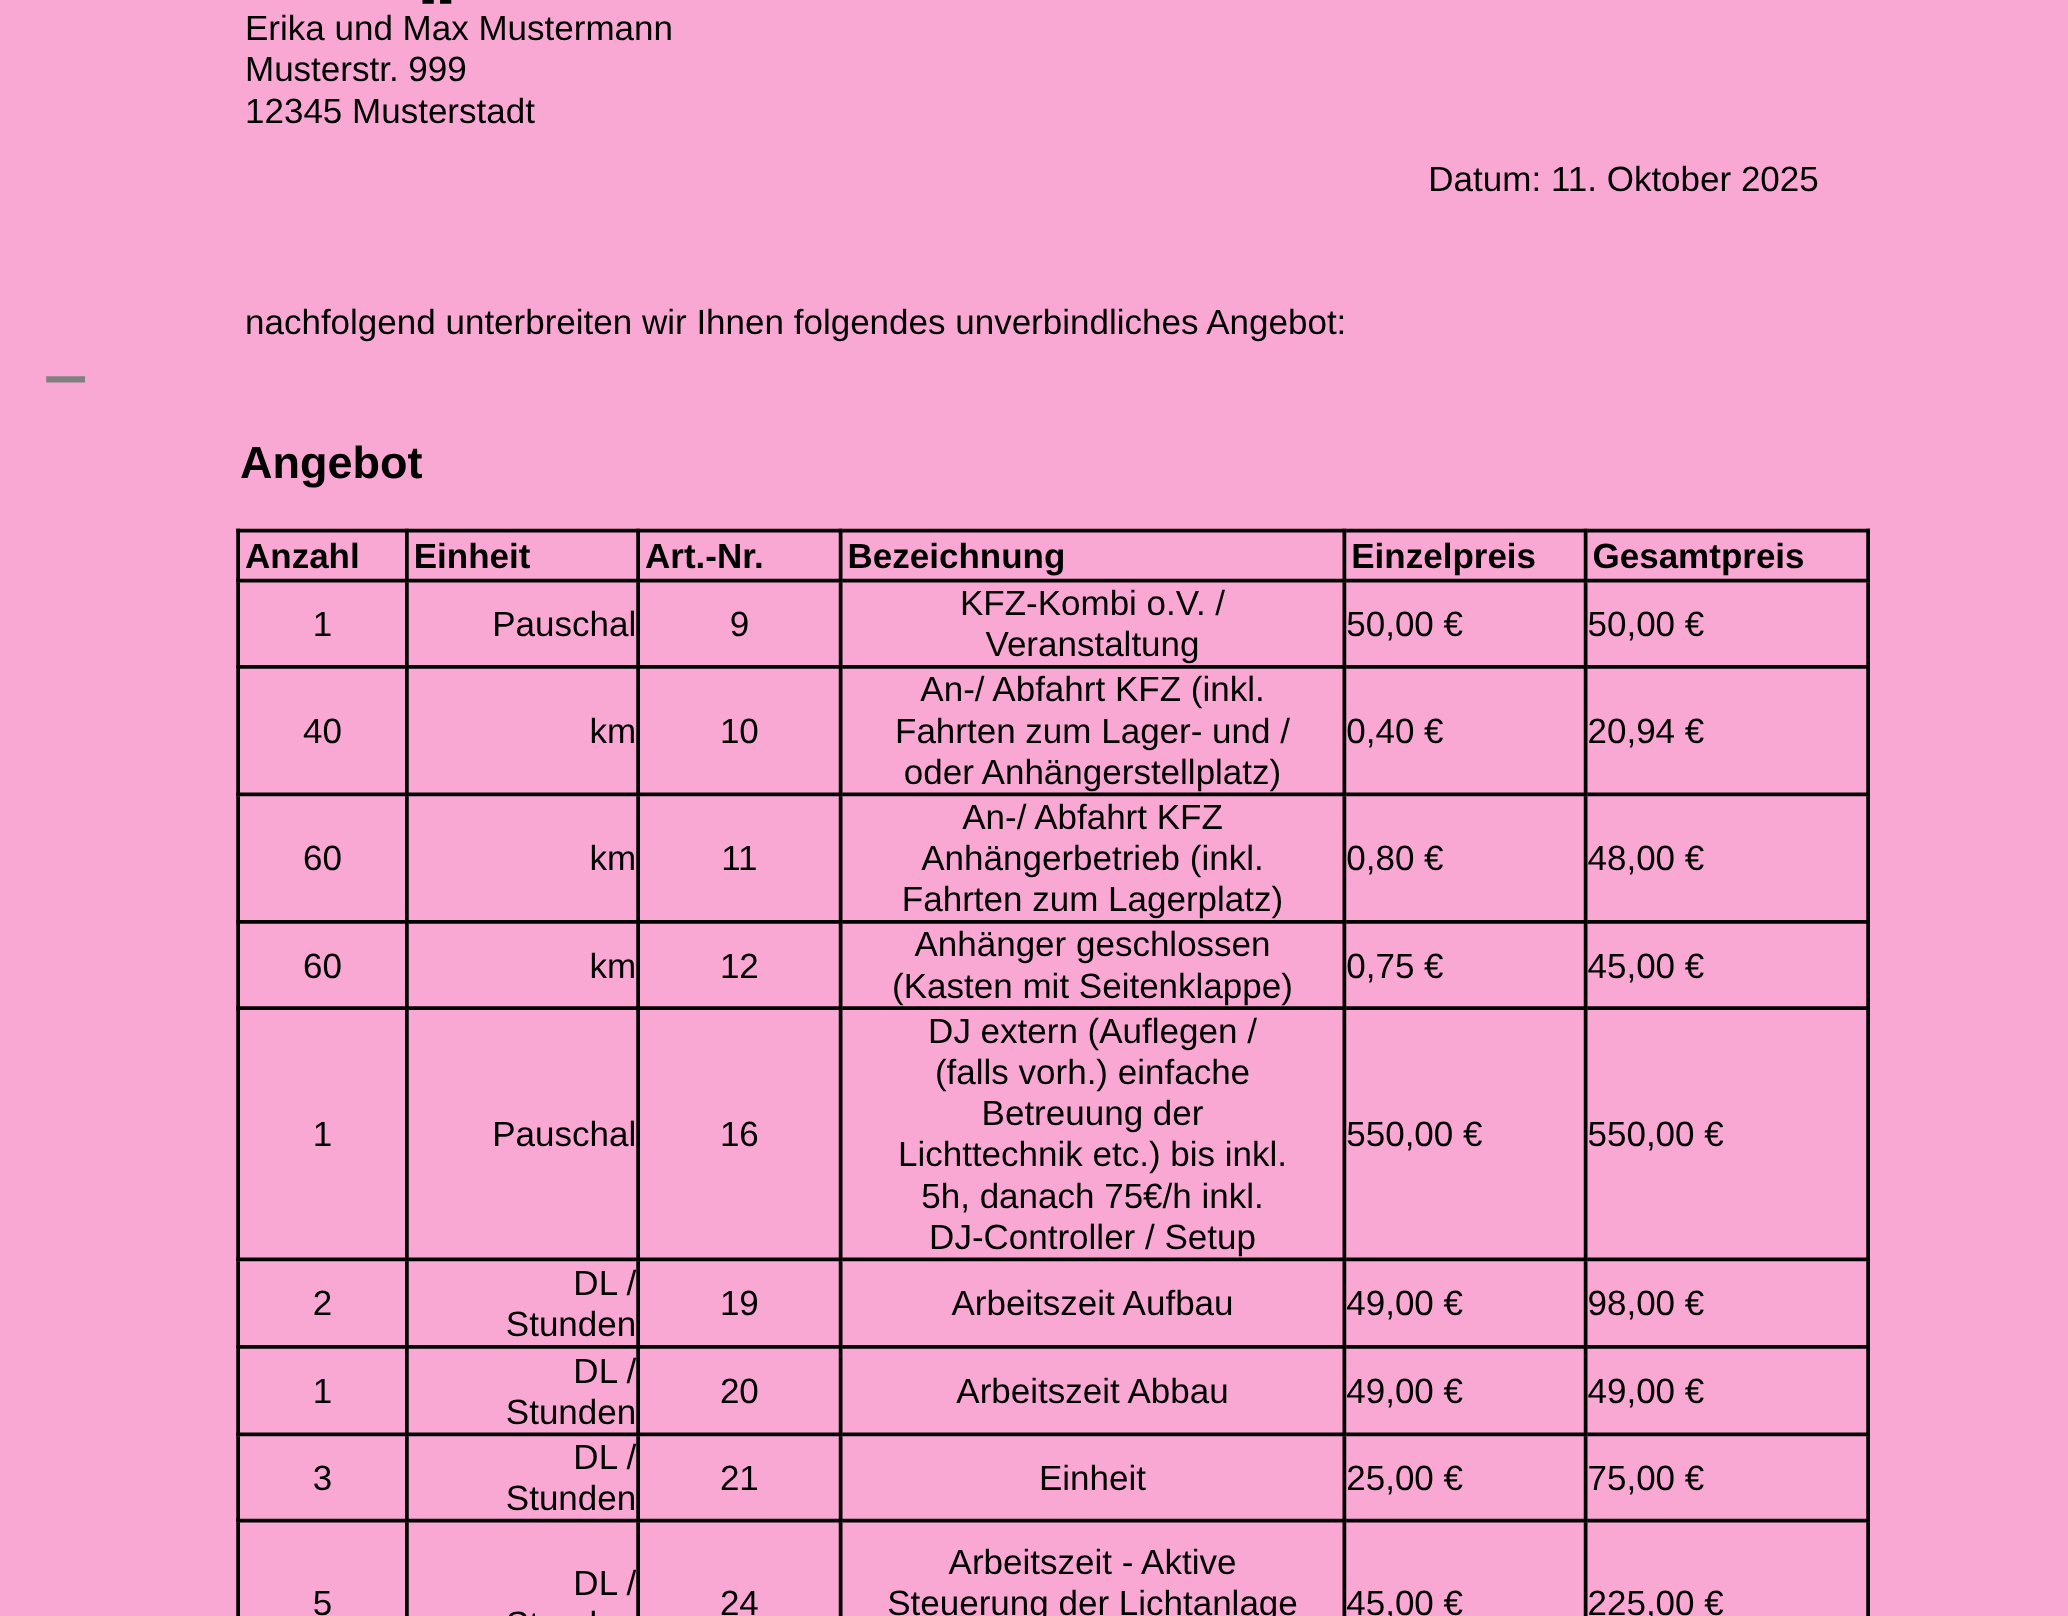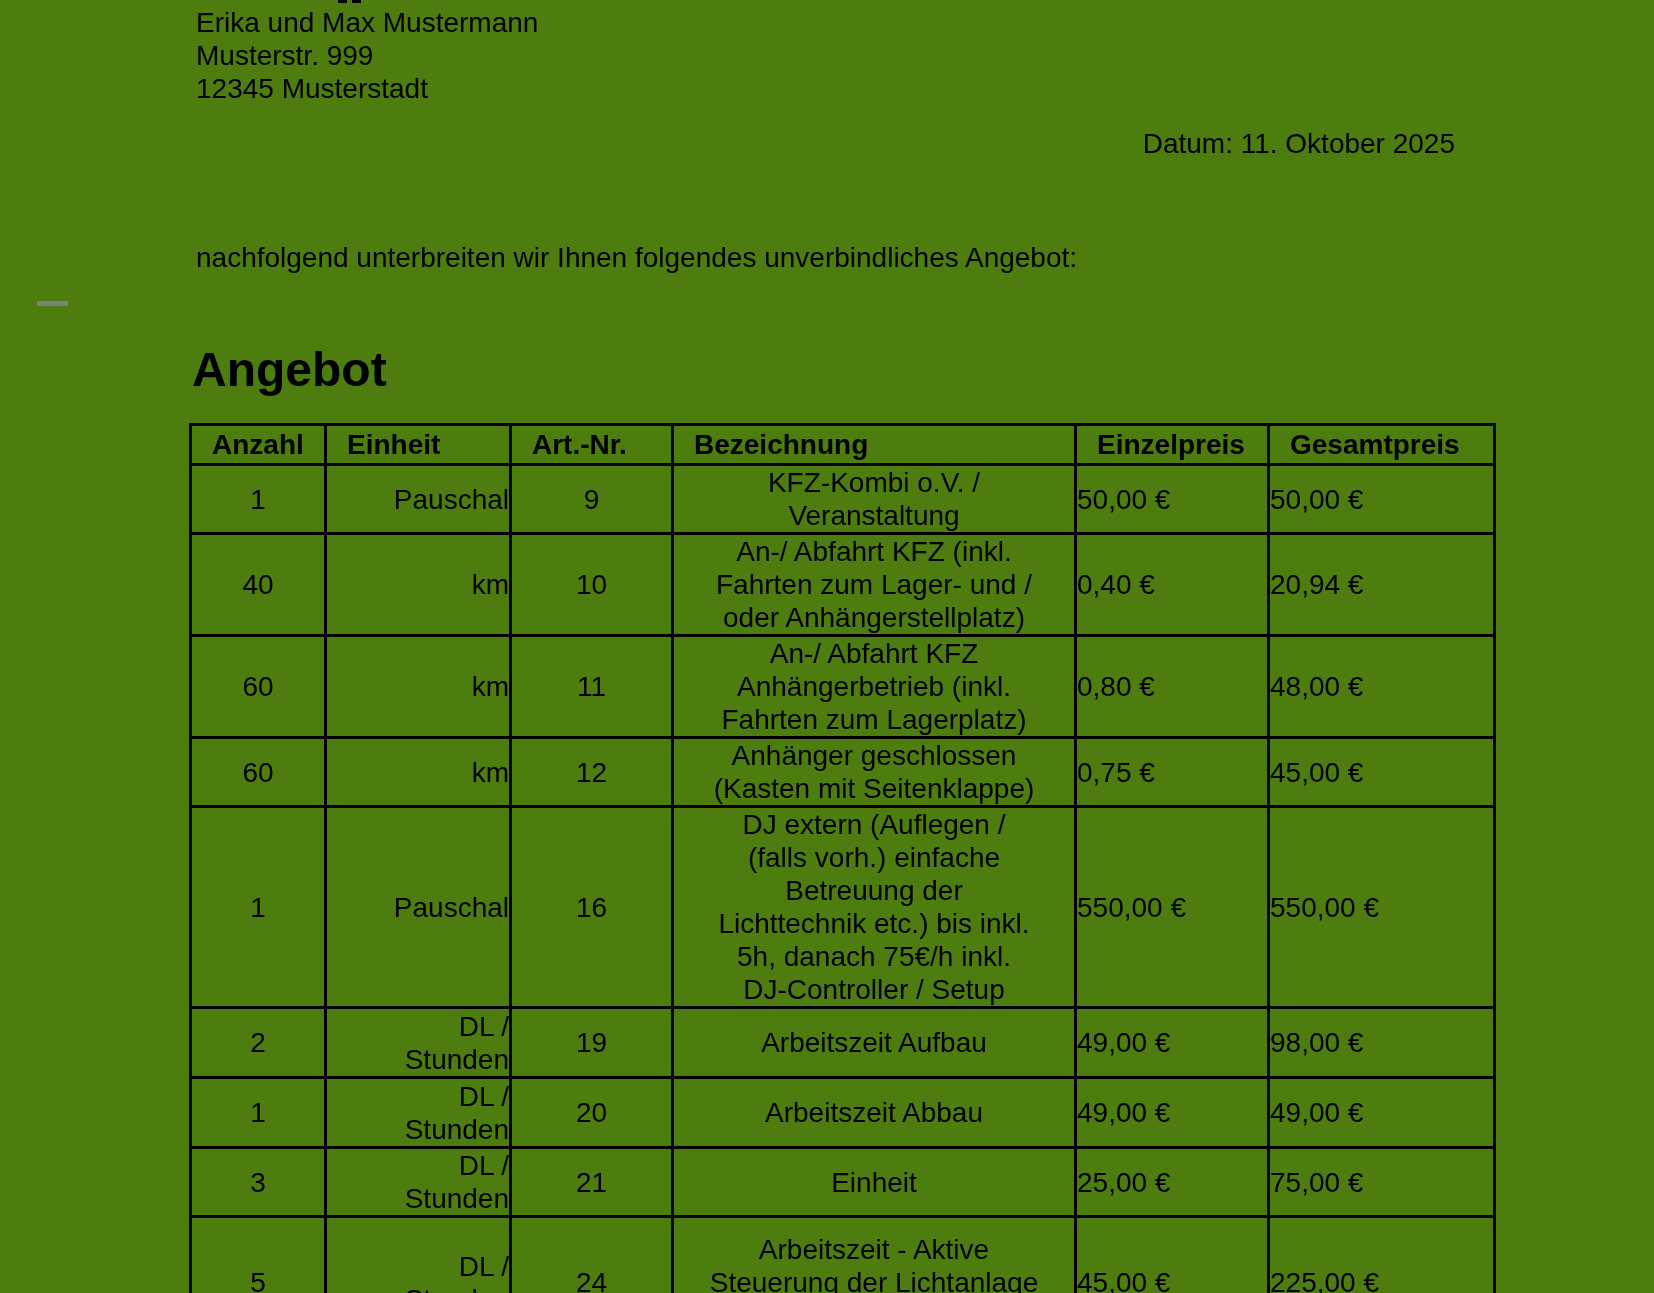--- a/index.html
+++ b/index.html
@@ -1,53 +1,53 @@
 <!DOCTYPE html>
 <html><head>
 <meta charset="utf-8">
 <style>
   html, body { margin: 0; padding: 0; }
   .page {
     position: relative;
     width: 1654px;
     height: 1293px;
-    background: #4d7c0f;
+    background: #f9a8d4;
     overflow: hidden;
     font-family: "Liberation Sans", sans-serif;
     font-size: 28px;
     line-height: 33px;
     color: #000000;
   }
   .artifact { position: absolute; top: 0; height: 3px; background: #000; }
   .artifact.a1 { left: 338px; width: 9px; }
   .artifact.a2 { left: 352px; width: 9px; }
   .recipient { position: absolute; left: 196px; top: 6px; }
   .meta-block { position: absolute; top: 127px; right: 199px; text-align: left; }
   .salutation { position: absolute; left: 196px; top: 241px; }
   .fold-mark { position: absolute; left: 37px; top: 301px; width: 31px; height: 5px; background: #808080; }
   .doc-title {
     position: absolute; left: 192px; top: 344px;
-    font-size: 48px; font-weight: bold; line-height: 52px; text-align: right;
+    font-size: 36px; font-weight: bold; line-height: 52px; text-align: right;
   }
   table.offer-table {
     position: absolute; left: 189px; top: 423px;
     border-collapse: collapse; table-layout: fixed;
     width: 1304px;
     font-size: 28px; line-height: 33px;
   }
   .offer-table th, .offer-table td {
     border: 3px solid #000000;
     padding: 0;
     vertical-align: middle;
     overflow: hidden;
   }
   .offer-table th {
     font-weight: bold;
     text-align: left;
-    padding-left: 20px;
+    padding-left: 4px;
     height: 37px;
   }
   .cell-num  { text-align: center; }
   .cell-unit { text-align: right; white-space: pre-line; }
   .cell-art  { text-align: center; }
   .cell-desc { text-align: center; padding-left: 8px; padding-right: 4px; white-space: pre-line; }
   .cell-price { text-align: left; padding-right: 14px; white-space: nowrap; }
   tr.rh68  { height: 68px; }
   tr.rh100 { height: 100px; }
   tr.rh102 { height: 102px; }

